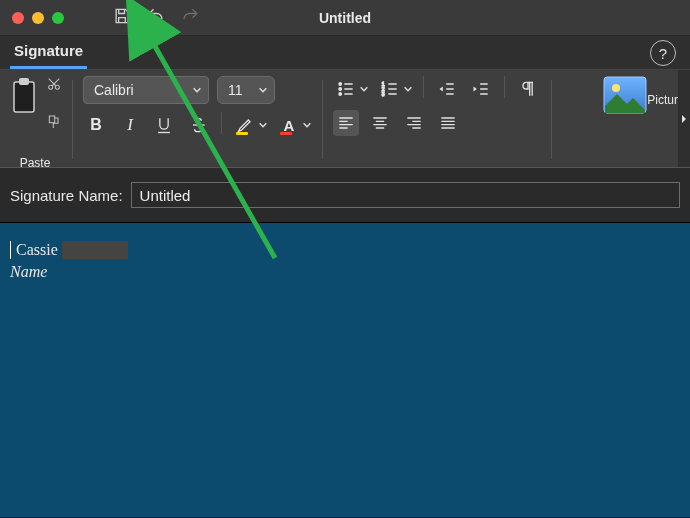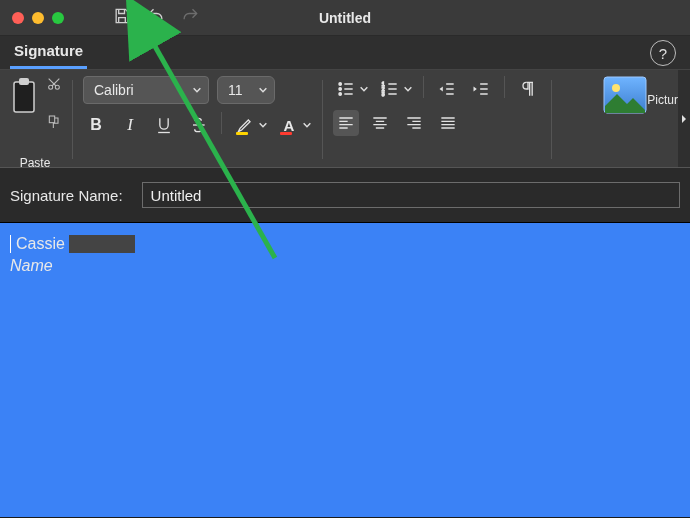--- a/index.html
+++ b/index.html
@@ -54,26 +54,26 @@
   .red-bar { background: #ff3b30; }
 
   .pic-group { display: flex; flex-direction: row; align-items: center; margin-left: auto; margin-right: 4px; }
   .pic-icon { width: 44px; height: 38px; border-radius: 4px; }
   .pic-label { font-size: 12px; margin-top: 6px; }
 
   .collapse-handle { position: absolute; right: 0; top: 0; bottom: 0; width: 12px; background: #2f2f2f; display:flex; align-items:center; justify-content:center; }
   .collapse-handle svg { width: 8px; height: 12px; fill: #e0e0e0; }
 
   
-  .namerow { display: flex; align-items: center; gap: 19px; padding: 14px 10px; background: #2a2a2a; border-bottom: 1px solid #000; }
+  .namerow { display: flex; align-items: center; gap: 8px; padding: 14px 10px; background: #2a2a2a; border-bottom: 1px solid #000; }
   .namerow label { font-size: 15px; }
   .namerow input { flex: 1; height: 26px; background: #2a2a2a; border: 1px solid #6c6c6c; color: #eee; font-size: 15px; padding: 0 8px; outline: none; }
 
   
-  .editor { background: #3b82f6; padding: 12px 10px; font-size: 16px; position: relative; height: calc(518px - 36px - 34px - 98px - 56px); }
+  .editor { background: #0c4a6e; padding: 18px 10px; font-size: 16px; position: relative; height: calc(518px - 36px - 34px - 98px - 56px); font-family: Liberation Serif, serif; }
   .line1 { display: flex; align-items: center; gap: 4px; }
   .cursor { display:inline-block; width:1px; height:18px; background:#fff; margin-right:1px; vertical-align: middle; }
   .redact { display:inline-block; width:66px; height:18px; background:#444; vertical-align: middle; }
   .line2 { font-style: italic; margin-top: 4px; }
 
   
   .arrow-overlay { position: absolute; left: 0; top: 0; width: 690px; height: 518px; pointer-events: none; }
 </style>
 </head>
 <body>

